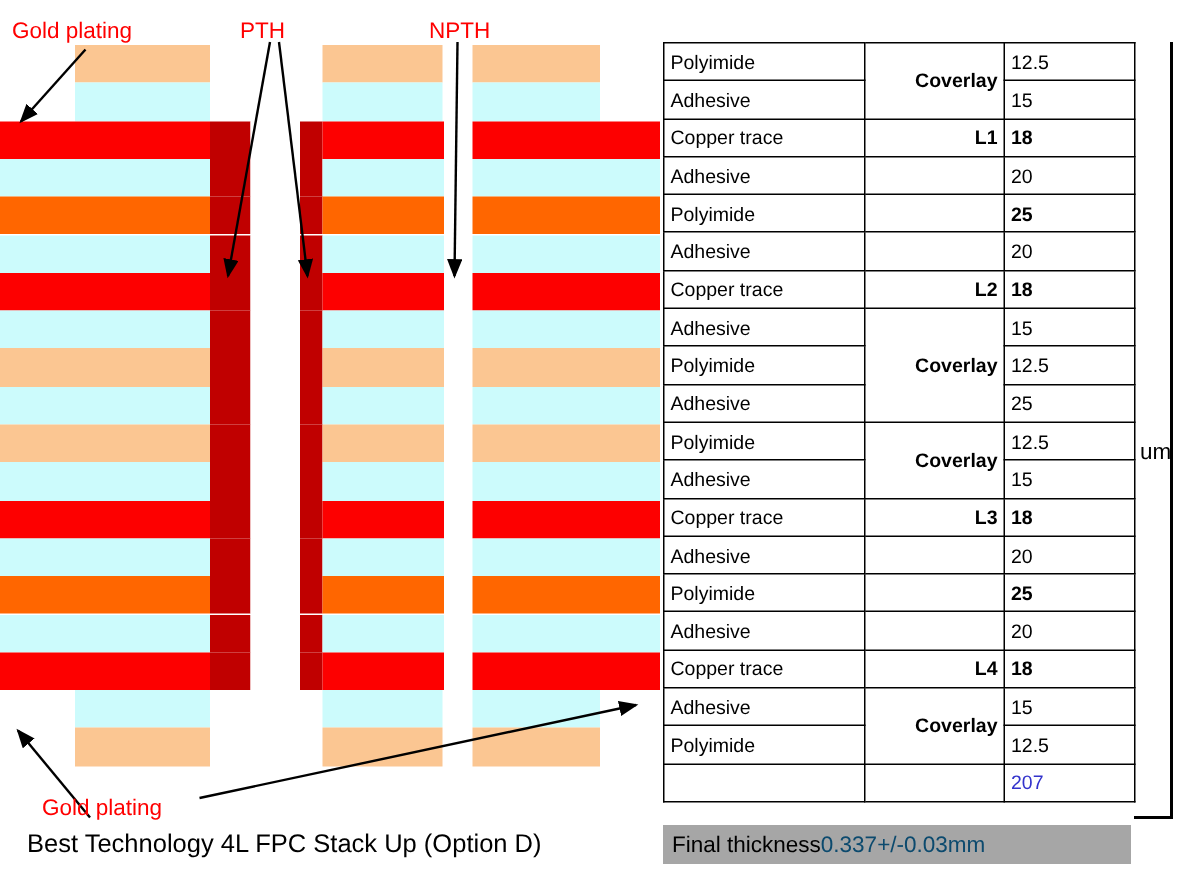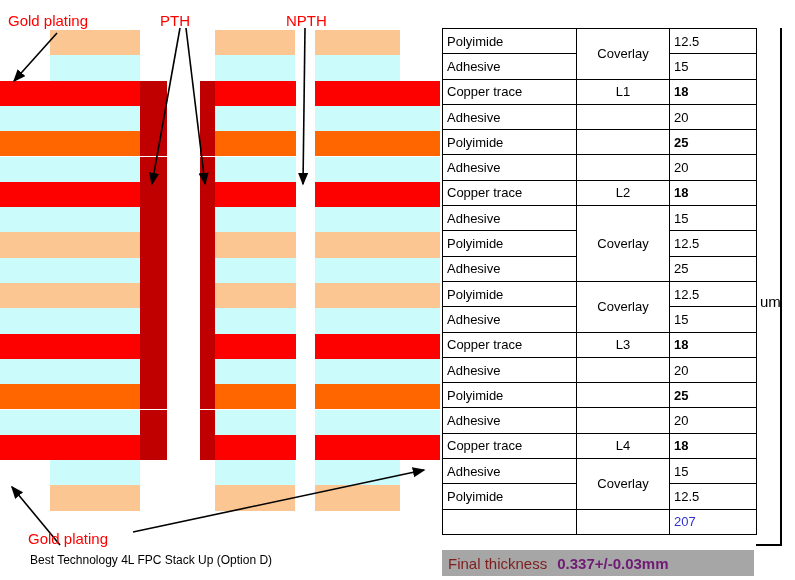--- a/index.html
+++ b/index.html
@@ -36,23 +36,23 @@
 
   .lbl {
     position: absolute;
     color: #FF0000;
     font-size: 15px;
     font-family: "Liberation Sans", sans-serif;
     white-space: nowrap;
   }
   #caption {
     position: absolute;
-    left: 30px;
+    left: 18px;
     top: 553px;
-    font-size: 12px;
+    font-size: 17px;
     color: #000;
     white-space: nowrap;
   }
   #arrows {
     position: absolute;
     left: 0;
     top: 0;
     width: 440px;
     height: 580px;
     pointer-events: none;
@@ -73,21 +73,21 @@
     color: #000;
   }
   table.stack td {
     border: 1.6px solid #000;
     height: 25.3px;
     padding: 0 4px;
     line-height: 1;
     box-sizing: border-box;
   }
   td.c-mat  { width: 134px; text-align: left; }
-  td.c-lay  { width: 93px;  text-align: center; }
+  td.c-lay  { width: 93px;  text-align: right; font-weight: bold; }
   td.c-val  { width: 87px;  text-align: left; }
   .bold { font-weight: bold; }
   .totalval { color: #3333CC; }
 
   #um {
     position: absolute;
     left: 318px;
     top: 265px;
     font-size: 15px;
     color: #000;
@@ -115,29 +115,28 @@
     top: 550px;
     width: 312px;
     height: 26px;
     background: #A6A6A6;
     display: flex;
     align-items: center;
     box-sizing: border-box;
     padding-left: 6px;
   }
   #final-label {
-    color: #7f1d1d;
+    color: #000000;
     font-size: 15px;
-    margin-right: 10px;
     text-align: center;
   }
   #final-value {
-    color: #701a75;
+    color: #0c4a6e;
     font-size: 15px;
-    font-weight: bold;
+    font-weight: normal;
   }
 </style>
 </head>
 <body>
 
 <div id="diagram">
   <div id="bands">
       <div class="band" style="top: 30px; height: 25.3px;">
         <div class="seg" style="left: 50px; width: 90px; background: rgb(251, 198, 146);"></div>
         <div class="seg" style="left: 215px; width: 80px; background: rgb(251, 198, 146);"></div>

